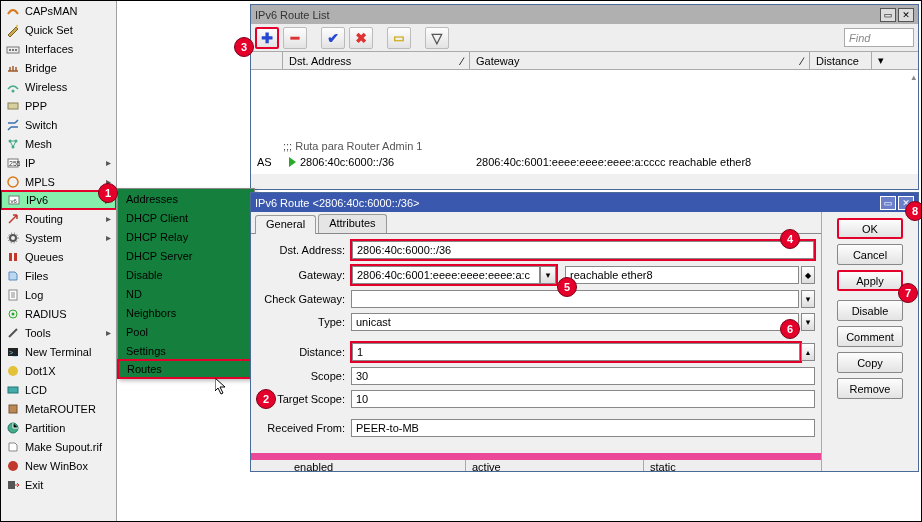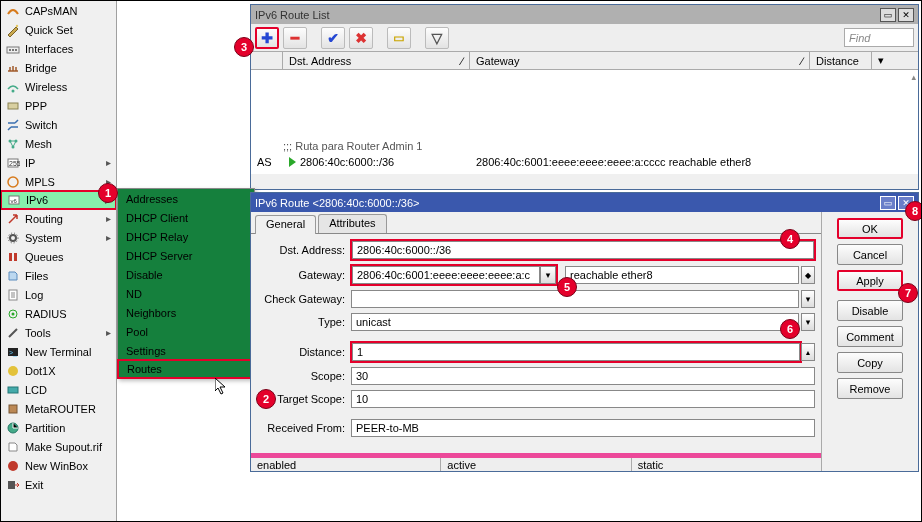--- a/index.html
+++ b/index.html
@@ -64,21 +64,21 @@
   .tinput { height:18px; border:1px solid #888; background:#fff; padding:0 4px; flex:1; display:flex; align-items:center;}
   .tinput.ro { color:#000; }
   .spbtn { width:14px; height:18px; border:1px solid #888; background:linear-gradient(#fff,#ddd); display:flex; align-items:center; justify-content:center; font-size:8px;}
   .spbtn.big{width:16px;}
   .spbtn.up::before{content:"▲"; color:#000; font-size:7px;}
   .spbtn.updown::before{content:"◆"; color:#000; font-size:8px;}
   .hlbox { border:2px solid #e4002b; padding:0; margin:-1px; }
   .sidebuttons { width:97px; border-left:1px solid #aaa; padding:6px 15px; }
   .sbtn { height:21px; border:1px solid #888; border-radius:2px; background:linear-gradient(#fdfdfd,#e3e3e3); display:flex; align-items:center; justify-content:center; margin-bottom:5px; }
   .sbtn.hl { border:2px solid #e4002b; }
-  .statusbar { position:absolute; left:0; bottom:0; height:18px; width:calc(100% - 97px); border-top:5px solid #ec4899; display:flex; background:#eee;}
+  .statusbar { position:absolute; left:0; bottom:0; height:18px; width:calc(100% - 97px); border-top:7px solid #ec4899; display:flex; background:#eee;padding-left:37px;}
   .stat { flex:1; border-right:1px solid #aaa; padding:1px 6px;}
   .stat:last-child{border-right:none;}
 
   
   .badge{ position:absolute; width:20px; height:20px; background:#e4002b; border:1px solid #7a0018; border-radius:50%; color:#fff; font-weight:bold; display:flex; align-items:center; justify-content:center; z-index:50; font-size:11px;}
 
   
   svg{display:block;}
 </style>
 </head>

